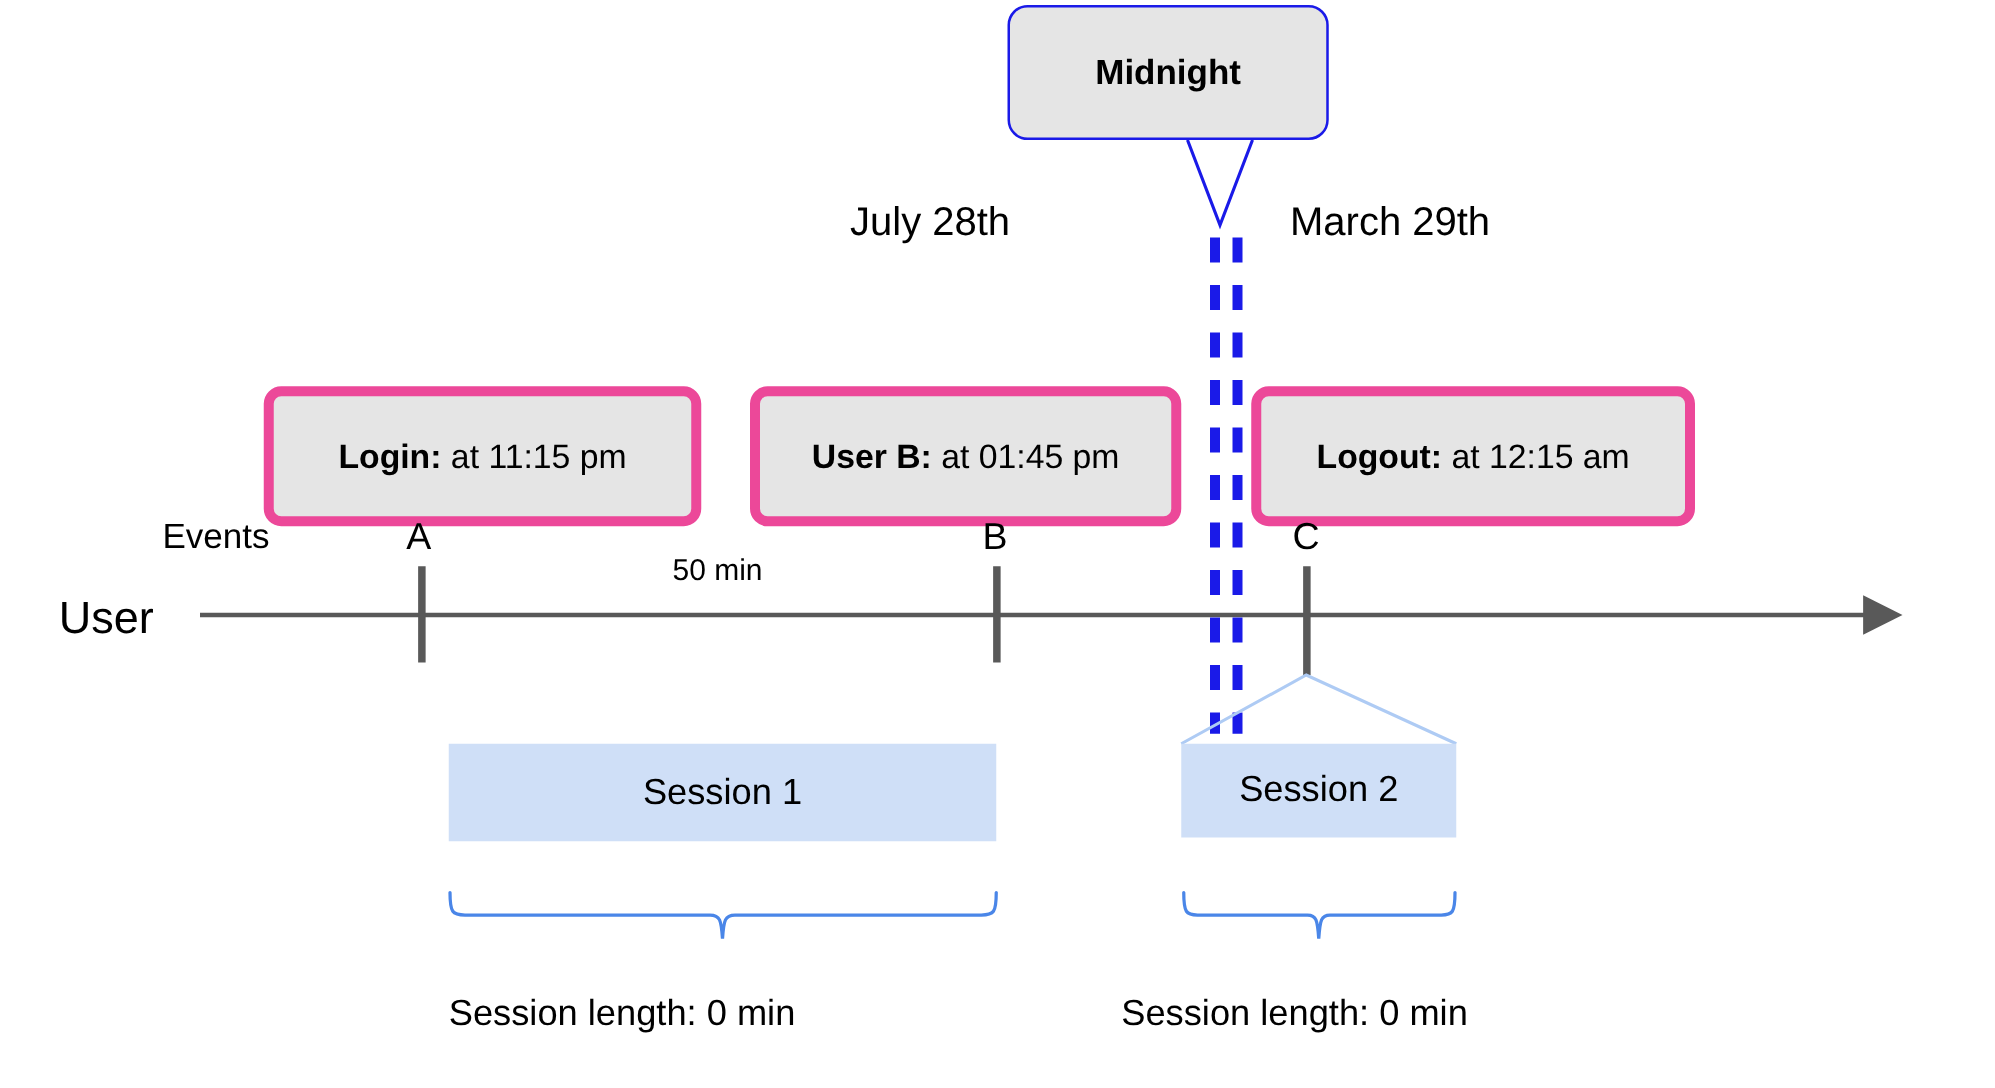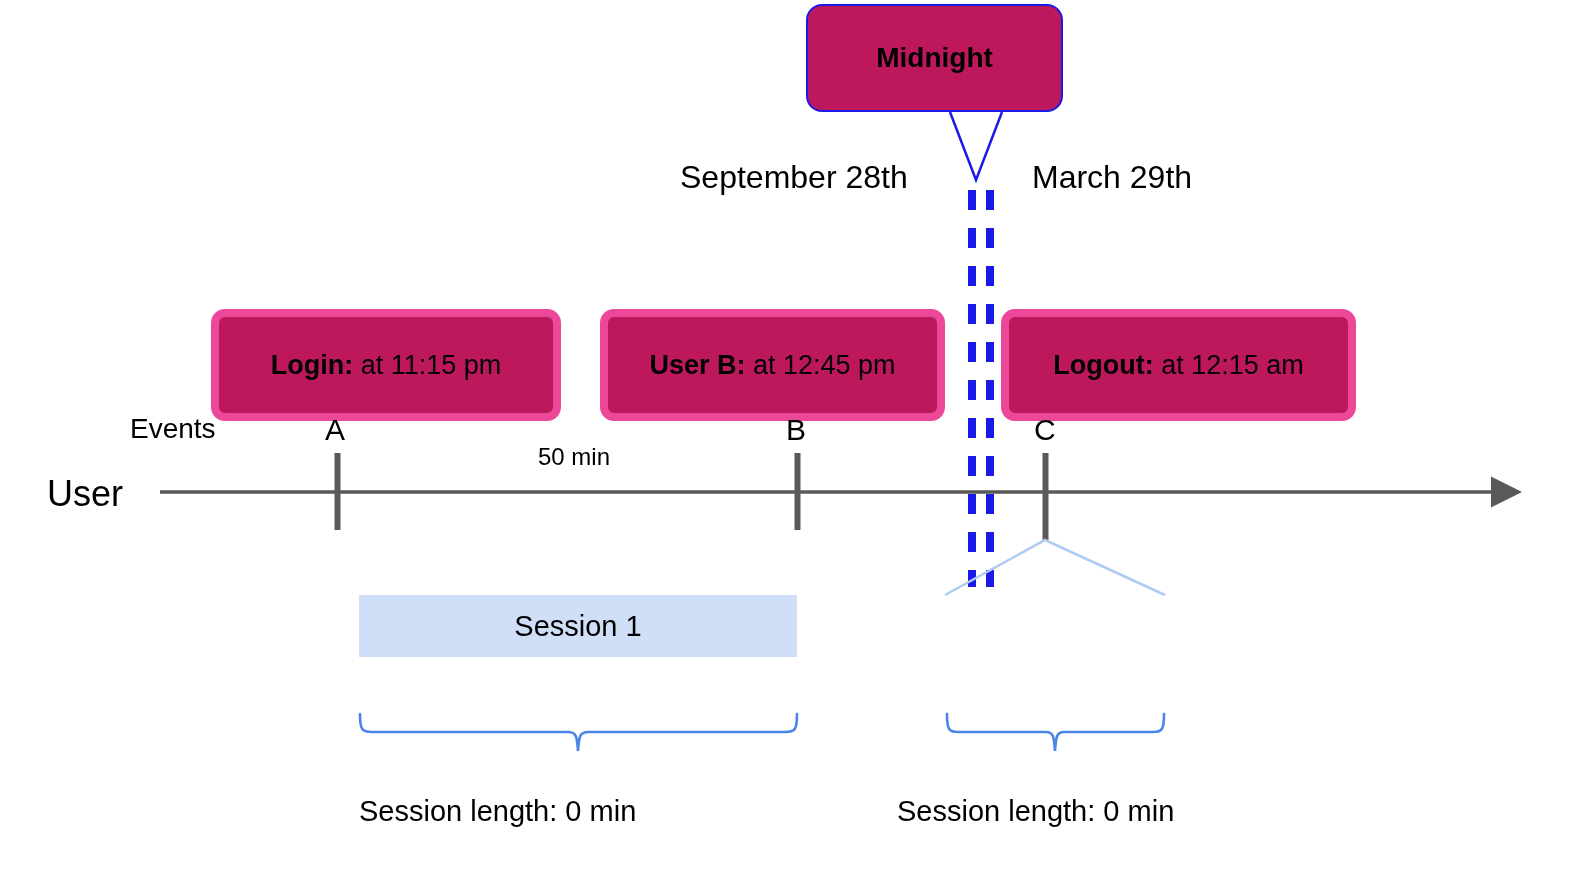--- a/index.html
+++ b/index.html
@@ -28,21 +28,21 @@
     position: absolute;
     white-space: nowrap;
     line-height: 1;
   }
 
   
   .callout {
     position: absolute;
     box-sizing: border-box;
     border-radius: 14px;
-    background: #be185d;
+    background: #e5e5e5;
     display: flex;
     align-items: center;
     justify-content: center;
   }
   .callout-light {
     border: 8px solid #ec4899;
     margin-top: 44px;
   }
   .callout-dark {
     border: 2px solid #1a1ae8;
@@ -78,21 +78,21 @@
     position: absolute;
     background: #cfdff7;
     display: flex;
     align-items: center;
     justify-content: center;
   }
   .session-box span {
     font-size: 29px;
     color: #000000;
   }
-  #session-1 { left: 359px; top: 595px; width: 438px; height: 62px; }
+  #session-1 { left: 359px; top: 595px; width: 438px; height: 78px; }
   #session-2 { left: 945px; top: 595px; width: 220px; height: 75px; }
 </style>
 </head>
 <body>
 
 <div id="stage">
 
   <svg id="vector-layer" viewBox="0 0 1596 870" width="1596" height="870" xmlns="http://www.w3.org/2000/svg">
 
     <defs>
@@ -139,38 +139,41 @@
 
   <div id="callout-midnight" class="callout callout-dark">
     <span class="callout-text">Midnight</span>
   </div>
 
   <div id="callout-login" class="callout callout-light">
     <span class="callout-text"><b>Login:</b><span> at 11:15 pm</span></span>
   </div>
 
   <div id="callout-eventb" class="callout callout-light">
-    <span class="callout-text"><b>User B:</b><span> at 12:45 pm</span></span>
+    <span class="callout-text"><b>User B:</b><span> at 01:45 pm</span></span>
   </div>
 
   <div id="callout-logout" class="callout callout-light">
     <span class="callout-text"><b>Logout:</b><span> at 12:15 am</span></span>
   </div>
 
-  <div id="label-july28" class="txt">September 28th</div>
+  <div id="label-july28" class="txt">July 28th</div>
   <div id="label-july29" class="txt">March 29th</div>
 
   <div id="label-events" class="txt">Events</div>
   <div id="label-user" class="txt">User</div>
   <div id="label-30min" class="txt">50 min</div>
 
   <div id="label-a" class="txt">A</div>
   <div id="label-b" class="txt">B</div>
   <div id="label-c" class="txt">C</div>
 
   <div id="session-1" class="session-box">
     <span>Session 1</span>
   </div>
+  <div id="session-2" class="session-box">
+    <span>Session 2</span>
+  </div>
 
   <div id="label-len-1" class="txt">Session length: 0 min</div>
   <div id="label-len-2" class="txt">Session length: 0 min</div>
 
 </div>
 
 </body></html>

